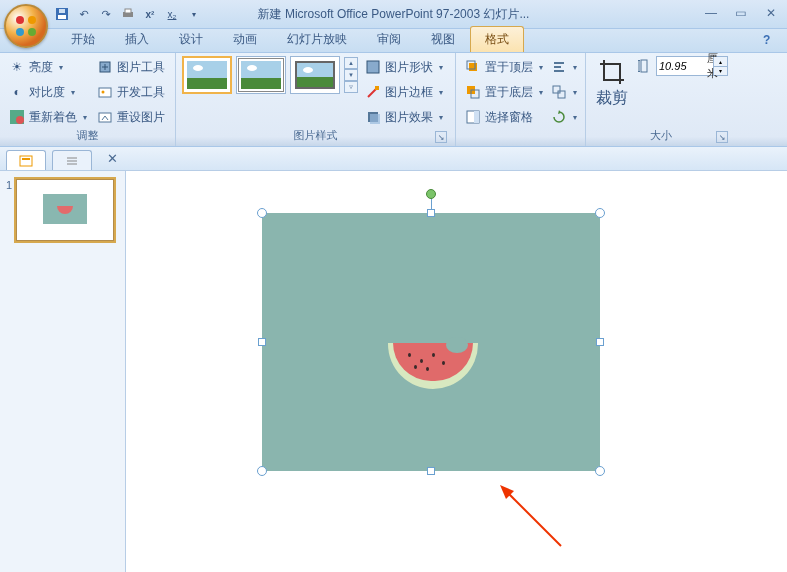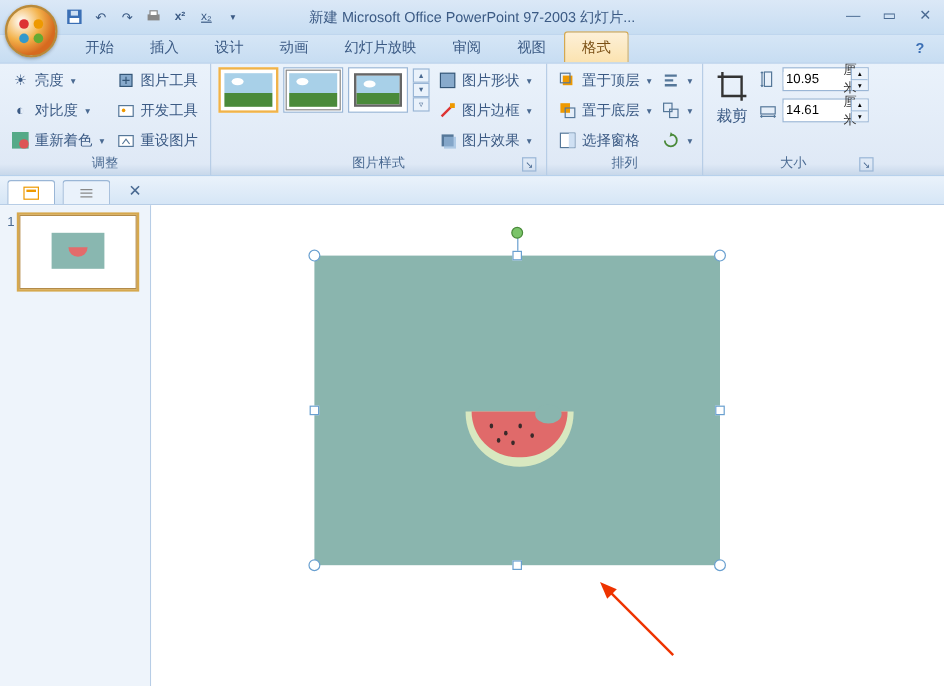--- a/index.html
+++ b/index.html
@@ -41,21 +41,21 @@
 .style-thumb .pic::after { content:""; position:absolute; width:10px; height:6px; background:#fff; border-radius:50%; top:4px; left:6px; }
 .gal-scroll { display:flex; flex-direction:column; width:14px; }
 .gal-scroll div { height:12px; border:1px solid #9ab6d6; background:#eaf2fb; font-size:7px; display:flex; align-items:center; justify-content:center; cursor:pointer; color:#4a6a92; }
 
 
 .size-big { display:flex; flex-direction:column; align-items:center; gap:2px; cursor:pointer; padding:2px 4px; }
 .size-big .ico-big { width:28px; height:28px; }
 .spin-row { display:flex; align-items:center; gap:4px; }
 .spin-ico { width:16px; height:16px; }
 .spin { width:72px; height:20px; border:1px solid #9ab6d6; background:#fff; display:flex; align-items:center; font-size:11px; position:relative; }
-.spin input { border:none; width:50px; font-size:11px; padding:0 2px; outline:none; }
+.spin input { border:none; width:50px; font-size:11px; padding:0 2px; outline:none;font-style:italic; }
 .spin-unit { font-size:11px; color:#333; }
 .spin-btns { position:absolute; right:0; top:0; width:14px; height:100%; display:flex; flex-direction:column; }
 .spin-btns div { flex:1; border-left:1px solid #9ab6d6; font-size:6px; display:flex; align-items:center; justify-content:center; background:#eaf2fb; cursor:pointer; }
 .spin-btns div:first-child { border-bottom:1px solid #9ab6d6; }
 
 
 .pane-hdr { height:24px; background:linear-gradient(#eaf2fb,#d6e6f6); border-bottom:1px solid #b7cde6; display:flex; align-items:center; }
 .pane-hdr .left { width:126px; display:flex; height:100%; }
 .th-tab { width:40px; border:1px solid #9ab6d6; border-bottom:none; background:#fff; margin:3px 0 0 6px; border-radius:3px 3px 0 0; display:flex; align-items:center; justify-content:center; cursor:pointer; }
 .th-close { margin-left:auto; margin-right:8px; color:#4a6a92; font-size:13px; cursor:pointer; align-self:center; }
@@ -309,61 +309,43 @@
             <span class="ico">
               <svg width="14" height="14">
                 <path d="M7 2a5 5 0 1 1-5 5" fill="none" stroke="#4a8a3a" stroke-width="1.5"></path>
                 <path d="M7 0l2 3-3 1z" fill="#4a8a3a"></path>
               </svg>
             </span>
             <span class="dd">▾</span>
           </div>
       </div>
     </div>
-    <div class="group-label">排列</div>
   </div>
 
   <div class="group" style="width:150px;border-right:none;">
     <div class="group-body">
       <div class="size-big">
         <span class="ico-big">
             <svg width="28" height="28" viewBox="0 0 28 28">
               <path d="M6 2v20h20M2 6h20v20" stroke="#333" stroke-width="2" fill="none"></path>
             </svg>
           </span>
-        <span style="font-size:13px;color:#3b5a84;">裁剪</span>
+        <span style="font-size:16px;color:#3b5a84;">裁剪</span>
       </div>
       <div class="col" style="gap:6px;justify-content:center;">
         <div class="spin-row">
           <span class="spin-ico">
               <svg width="16" height="16">
                 <rect x="5" y="2" width="6" height="12" fill="none" stroke="#579"></rect>
                 <path d="M3 2v12" stroke="#579"></path>
                 <path d="M2 3l1-1 1 1M2 13l1 1 1-1" stroke="#579" fill="none"></path>
               </svg>
             </span>
           <div class="spin">
             <input value="10.95" style="">
-              <span class="spin-unit">厘米</span>
-            <div class="spin-btns">
-                <div>▴</div>
-                <div>▾</div>
-              </div>
-          </div>
-        </div>
-        <div class="spin-row">
-          <span class="spin-ico">
-              <svg width="16" height="16">
-                <rect x="2" y="5" width="12" height="6" fill="none" stroke="#579"></rect>
-                <path d="M2 13h12" stroke="#579"></path>
-                <path d="M3 12l-1 1 1 1M13 12l1 1-1 1" stroke="#579" fill="none"></path>
-              </svg>
-            </span>
-          <div class="spin">
-            <input value="14.61" style="">
               <span class="spin-unit">厘米</span>
             <div class="spin-btns">
                 <div>▴</div>
                 <div>▾</div>
               </div>
           </div>
         </div>
       </div>
     </div>
     <div class="group-label"><span>大小</span><span class="dlg-launcher">↘</span></div>

